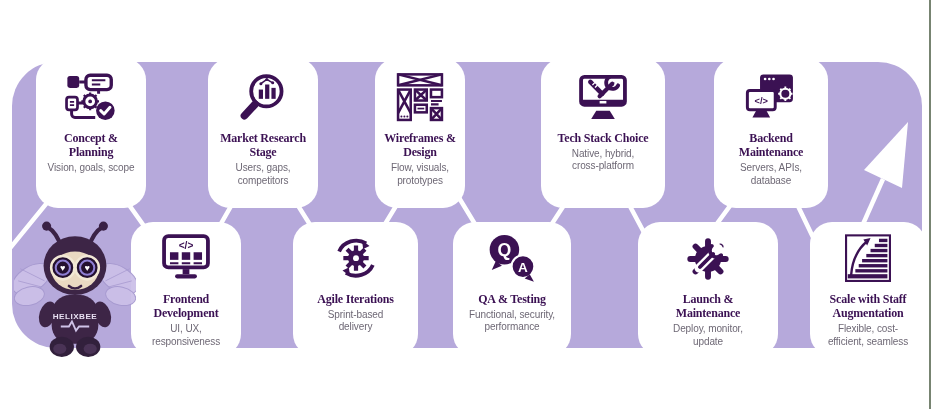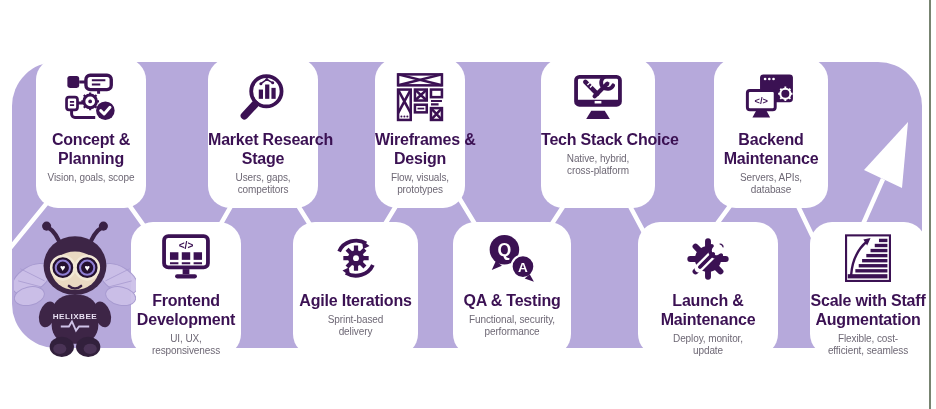--- a/index.html
+++ b/index.html
@@ -13,22 +13,22 @@
   }
   #flow-svg{position:absolute;left:0;top:0;width:100%;height:100%;}
   .card{
     position:absolute;background:#ffffff;border-radius:22px;z-index:3;
     text-align:center;box-sizing:border-box;
   }
   .card.top{top:58px;height:150px;padding-top:13px;}
   .card.bottom{top:222px;height:134px;padding-top:10px;}
   .icon{display:block;margin:0 auto;width:54px;height:54px;}
   .title{
-    margin-top:6px;font-size:16px;font-weight:bold;color:#3b1153;
-    line-height:1.18;white-space:pre;letter-spacing:-0.2px;
+    margin-top:6px;font-size:12px;font-weight:bold;color:#3b1153;
+    line-height:1.18;white-space:pre;letter-spacing:-0.2px;font-family:Liberation Serif, serif;
   }
   .subtitle{
     margin-top:3px;font-size:10px;color:#6e6875;line-height:1.22;
     white-space:pre;letter-spacing:-0.1px;
   }
   #mascot{position:absolute;left:14px;top:218px;width:122px;height:142px;z-index:5;}
   #edge-line{position:absolute;left:929px;top:0;width:2px;height:409px;background:#5f6e58;opacity:.85;z-index:6;}
   svg text{font-family:"Liberation Sans",sans-serif;}
 </style>
 </head>
@@ -103,21 +103,21 @@
       <circle cx="10" cy="54" r="1.2" fill="#3b1153"></circle>
         <circle cx="13.5" cy="54" r="1.2" fill="#3b1153"></circle>
         <circle cx="17" cy="54" r="1.2" fill="#3b1153"></circle>
     </svg>
     <div class="title">Wireframes &amp;
 Design</div>
     <div class="subtitle">Flow, visuals,
 prototypes</div>
   </div>
 
-  <div class="card top" style="left:541px;width:114px">
+  <div class="card top" style="left:541px;width:124px">
     <svg class="icon" viewBox="0 0 64 64">
       <rect x="6" y="7" width="52" height="33" rx="4" fill="none" stroke="#3b1153" stroke-width="4.5"></rect>
       <rect x="6" y="34" width="52" height="7" rx="2" fill="#3b1153"></rect>
       <rect x="28" y="35.5" width="8" height="3" fill="#ffffff"></rect>
       <path d="M24,47 h16 l6,10 h-28 z" fill="#3b1153"></path>
       <path d="M17,13 L31,27" stroke="#3b1153" stroke-width="5.5" stroke-linecap="round"></path>
       <path d="M19.5,16.5 l3,-3 M22.5,19.5 l3,-3" stroke="#ffffff" stroke-width="1.6"></path>
       <path d="M43,15 L28,30" stroke="#3b1153" stroke-width="5" stroke-linecap="round"></path>
       <path d="M40,7 a7.5,7.5 0 1 0 10,10" fill="none" stroke="#3b1153" stroke-width="4.5" stroke-linecap="round"></path>
     </svg>

